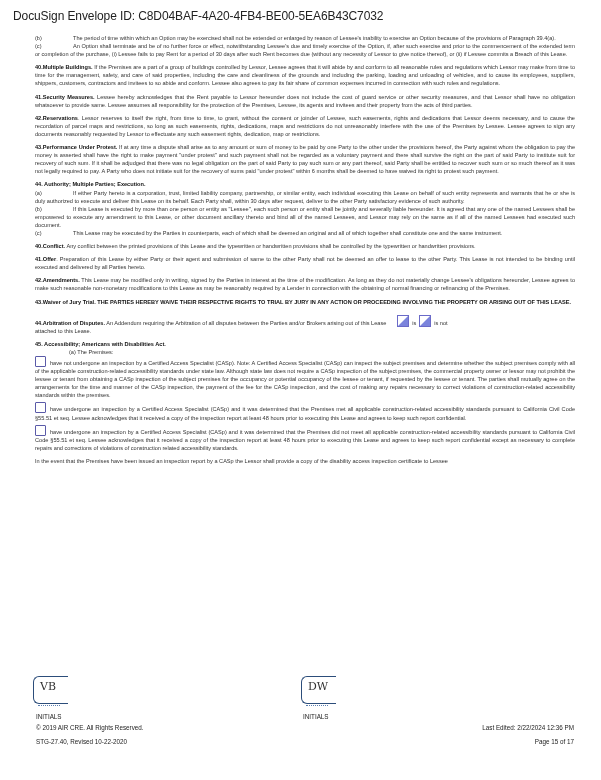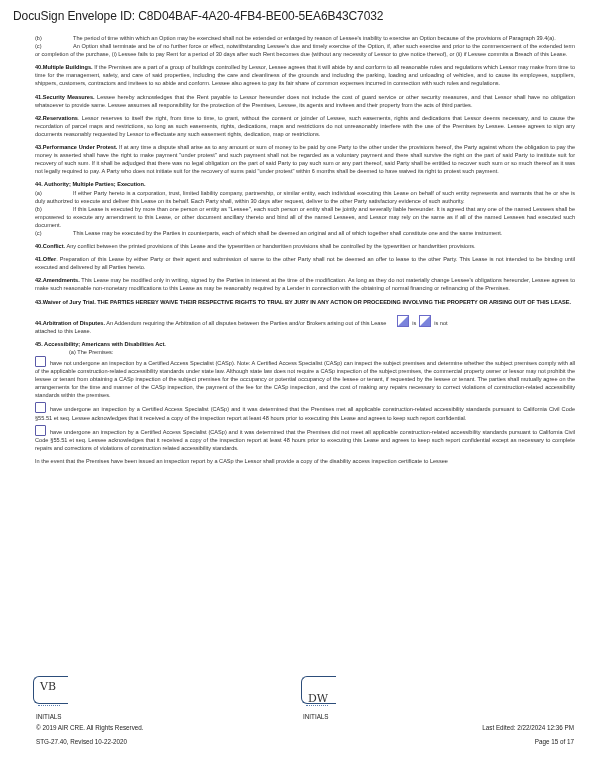--- a/index.html
+++ b/index.html
@@ -54,20 +54,20 @@
 
   <p class="para" style="margin-bottom:3px"><span class="cb"></span><span>have not undergone an inspection by a Certified Access Specialist (CASp). Note: A Certified Access Specialist (CASp) can inspect the subject premises and determine whether the subject premises comply with all of the applicable construction-related accessibility standards under state law. Although state law does not require a CASp inspection of the subject premises, the commercial property owner or lessor may not prohibit the lessee or tenant from obtaining a CASp inspection of the subject premises for the occupancy or potential occupancy of the lessee or tenant, if requested by the lessee or tenant. The parties shall mutually agree on the arrangements for the time and manner of the CASp inspection, the payment of the fee for the CASp inspection, and the cost of making any repairs necessary to correct violations of construction-related accessibility standards within the premises.</span></p>
   <p class="para" style="margin-bottom:3px"><span class="cb"></span><span>have undergone an inspection by a Certified Access Specialist (CASp) and it was determined that the Premises met all applicable construction-related accessibility standards pursuant to California Civil Code §55.51 et seq. Lessee acknowledges that it received a copy of the inspection report at least 48 hours prior to executing this Lease and agrees to keep such report confidential.</span></p>
   <p class="para"><span class="cb"></span><span>have undergone an inspection by a Certified Access Specialist (CASp) and it was determined that the Premises did not meet all applicable construction-related accessibility standards pursuant to California Civil Code §55.51 et seq. Lessee acknowledges that it received a copy of the inspection report at least 48 hours prior to executing this Lease and agrees to keep such report confidential except as necessary to complete repairs and corrections of violations of construction related accessibility standards.</span></p>
   <p class="para">In the event that the Premises have been issued an inspection report by a CASp the Lessor shall provide a copy of the disability access inspection certificate to Lessee</p>
 </div>
 
 <div class="initials-box" style="left:33px; top:676px;"></div>
 <div class="sig" style="left:40px; top:680px;">VB</div>
 <div class="initials-box" style="left:301px; top:676px;"></div>
-<div class="sig" style="left:308px; top:680px;margin-top:12px;">DW</div>
+<div class="sig" style="left:308px; top:680px;">DW</div>
 
 <div class="foot" style="left:36px; top:713px;">INITIALS</div>
 <div class="foot" style="left:303px; top:713px;">INITIALS</div>
 <div class="foot" style="left:36px; top:724px;">© 2019 AIR CRE.  All Rights Reserved.</div>
 <div class="foot" style="right:27px; top:724px;">Last Edited: 2/22/2024 12:36 PM</div>
 <div class="foot" style="left:36px; top:738px;">STG-27.40, Revised 10-22-2020</div>
 <div class="foot" style="right:27px; top:738px;">Page 15 of 17</div>
 
 </body></html>

